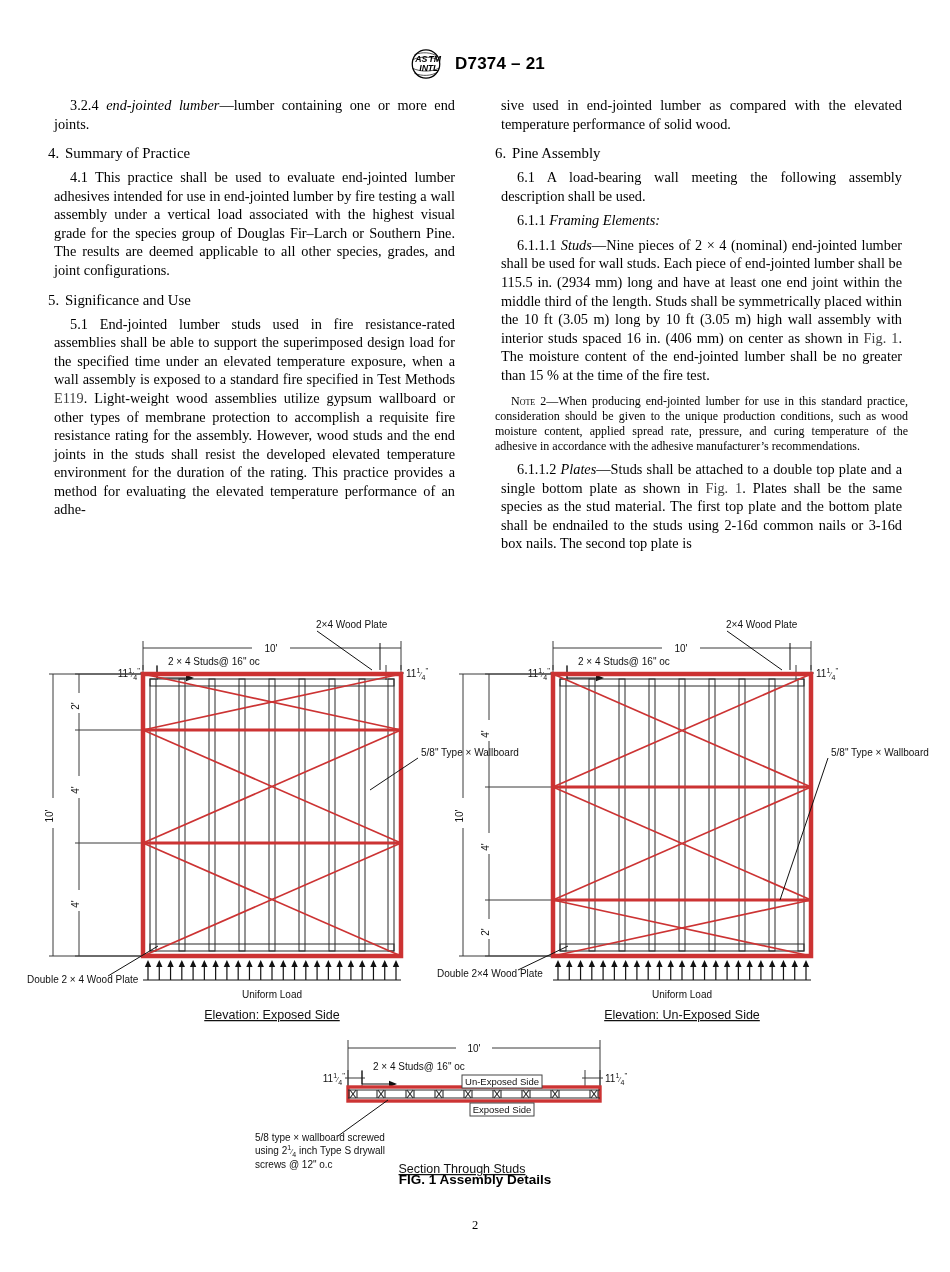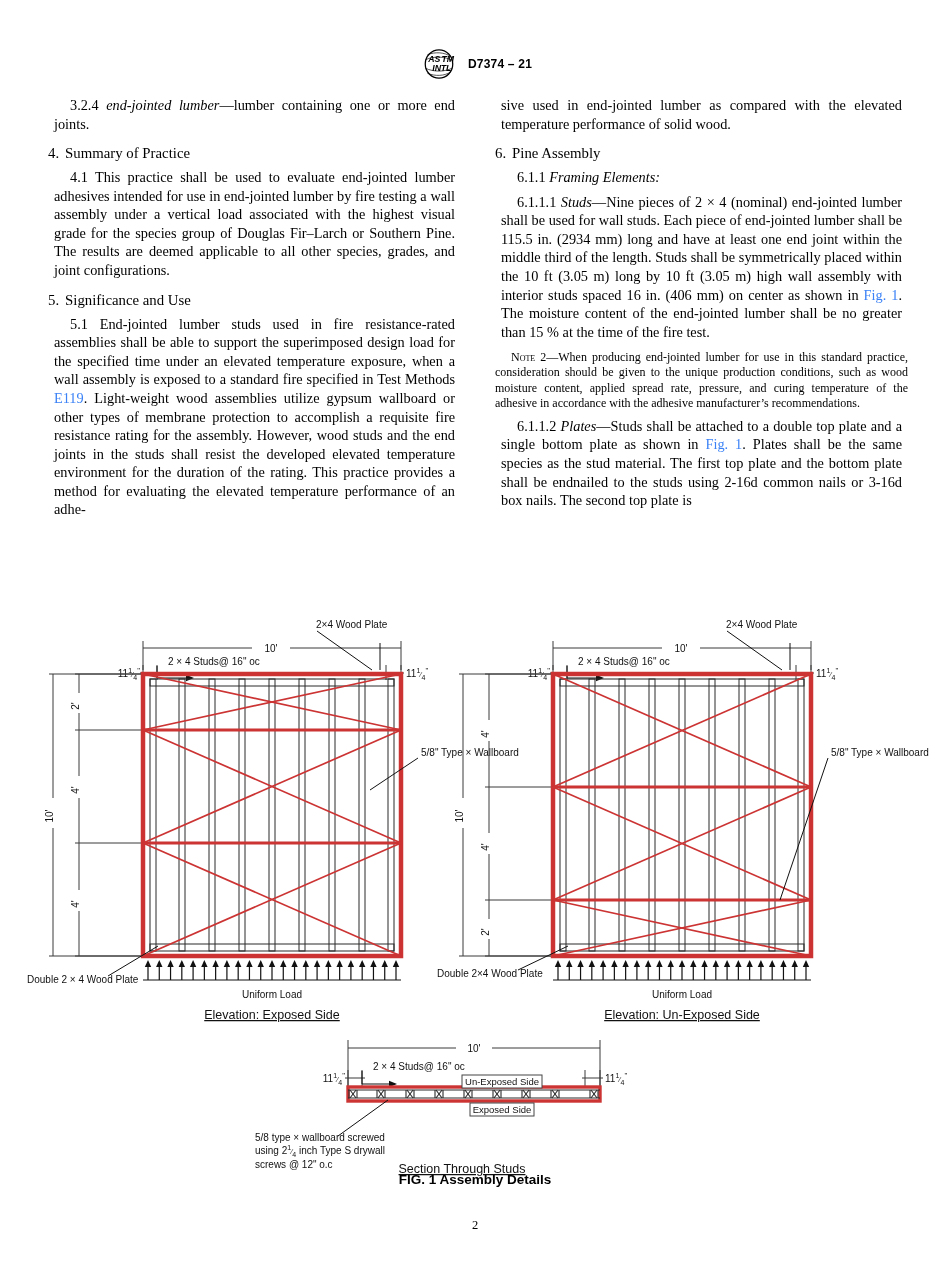--- a/index.html
+++ b/index.html
@@ -29,21 +29,21 @@
     gap: 8px;
   }
   .astm-logo {
     width: 42px;
     height: 30px;
     display: block;
   }
   .doc-designation {
     font-family: "Liberation Sans", sans-serif;
     font-weight: bold;
-    font-size: 12px;
+    font-size: 17px;
     letter-spacing: 0.2px;
   }
 
   
   .columns {
     position: absolute;
     top: 90px;
     left: 48px;
     width: 860px;
     display: flex;
@@ -72,21 +72,21 @@
     font-weight: normal;
     text-indent: 0;
   }
   h2.section-head .num {
     margin-right: 6px;
   }
   .ital {
     font-style: italic;
   }
   .link {
-    color: #3b82f6;
+    color: #404040;
   }
   .note {
     margin: 9px 0 0 0;
     font-size: 12.0px;
     line-height: 1.26;
     text-align: justify;
     text-indent: 16px;
   }
   .note .note-lbl {
     font-variant: small-caps;
@@ -161,20 +161,21 @@
     <p class="body"><span>5.1 End-jointed lumber studs used in fire resistance-rated assemblies shall be able to support the superimposed design load for the specified time under an elevated temperature exposure, when a wall assembly is exposed to a standard fire specified in Test Methods </span><span class="link">E119</span><span>. Light-weight wood assemblies utilize gypsum wallboard or other types of membrane protection to accomplish a requisite fire resistance rating for the assembly. However, wood studs and the end joints in the studs shall resist the developed elevated temperature environment for the duration of the rating. This practice provides a method for evaluating the elevated temperature performance of an adhe-</span></p>
 
   </div>
 
   <div class="col">
 
     <p class="cont">sive used in end-jointed lumber as compared with the elevated temperature performance of solid wood.</p>
 
     <h2 class="section-head"><span class="num">6.</span><span>Pine Assembly</span></h2>
 
+    <p class="body">6.1 A load-bearing wall meeting the following assembly description shall be used.</p>
 
     <p class="body"><span>6.1.1</span> <span class="ital">Framing Elements:</span></p>
 
     <p class="body"><span>6.1.1.1</span> <span class="ital">Studs</span><span>—Nine pieces of 2 × 4 (nominal) end-jointed lumber shall be used for wall studs. Each piece of end-jointed lumber shall be 115.5 in. (2934 mm) long and have at least one end joint within the middle third of the length. Studs shall be symmetrically placed within the 10 ft (3.05 m) long by 10 ft (3.05 m) high wall assembly with interior studs spaced 16 in. (406 mm) on center as shown in </span><span class="link">Fig. 1</span><span>. The moisture content of the end-jointed lumber shall be no greater than 15 % at the time of the fire test.</span></p>
 
     <p class="note"><span class="note-lbl">Note 2</span><span>—When producing end-jointed lumber for use in this standard practice, consideration should be given to the unique production conditions, such as wood moisture content, applied spread rate, pressure, and curing temperature of the adhesive in accordance with the adhesive manufacturer’s recommendations.</span></p>
 
     <p class="body"><span>6.1.1.2</span> <span class="ital">Plates</span><span>—Studs shall be attached to a double top plate and a single bottom plate as shown in </span><span class="link">Fig. 1</span><span>. Plates shall be the same species as the stud material. The first top plate and the bottom plate shall be endnailed to the studs using 2-16d common nails or 3-16d box nails. The second top plate is</span></p>
 
   </div>

